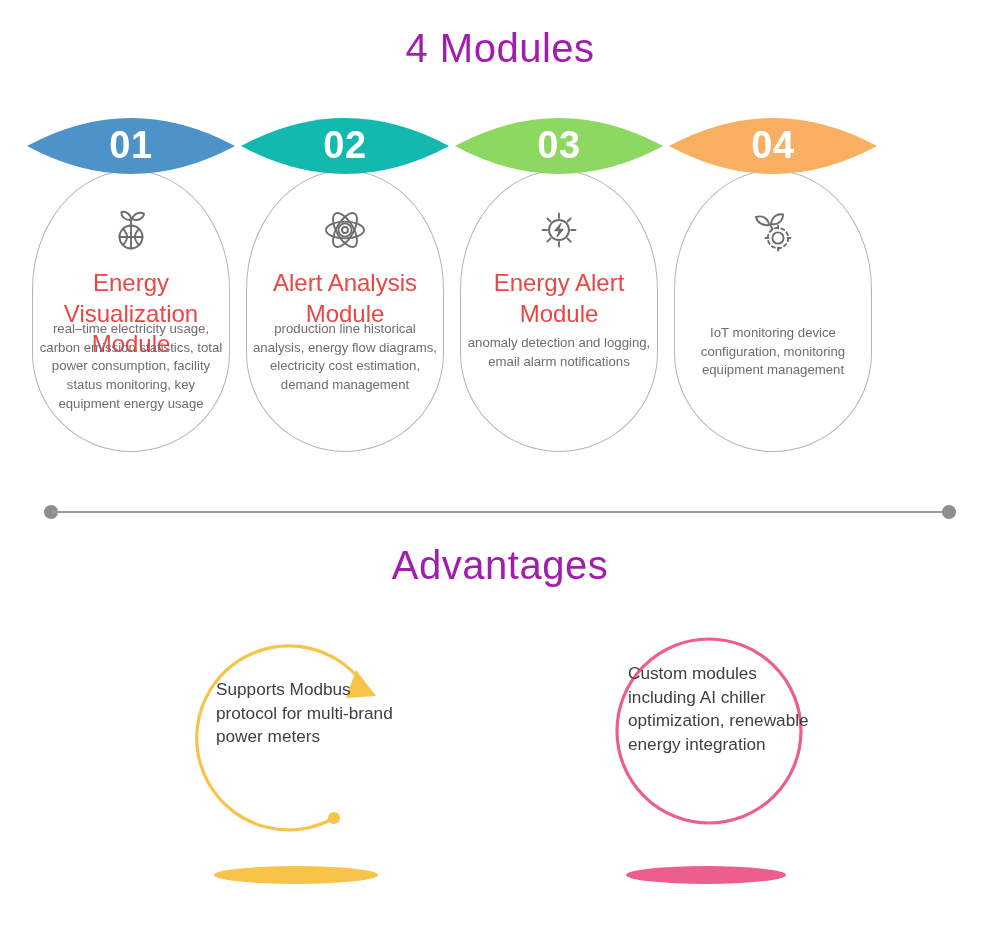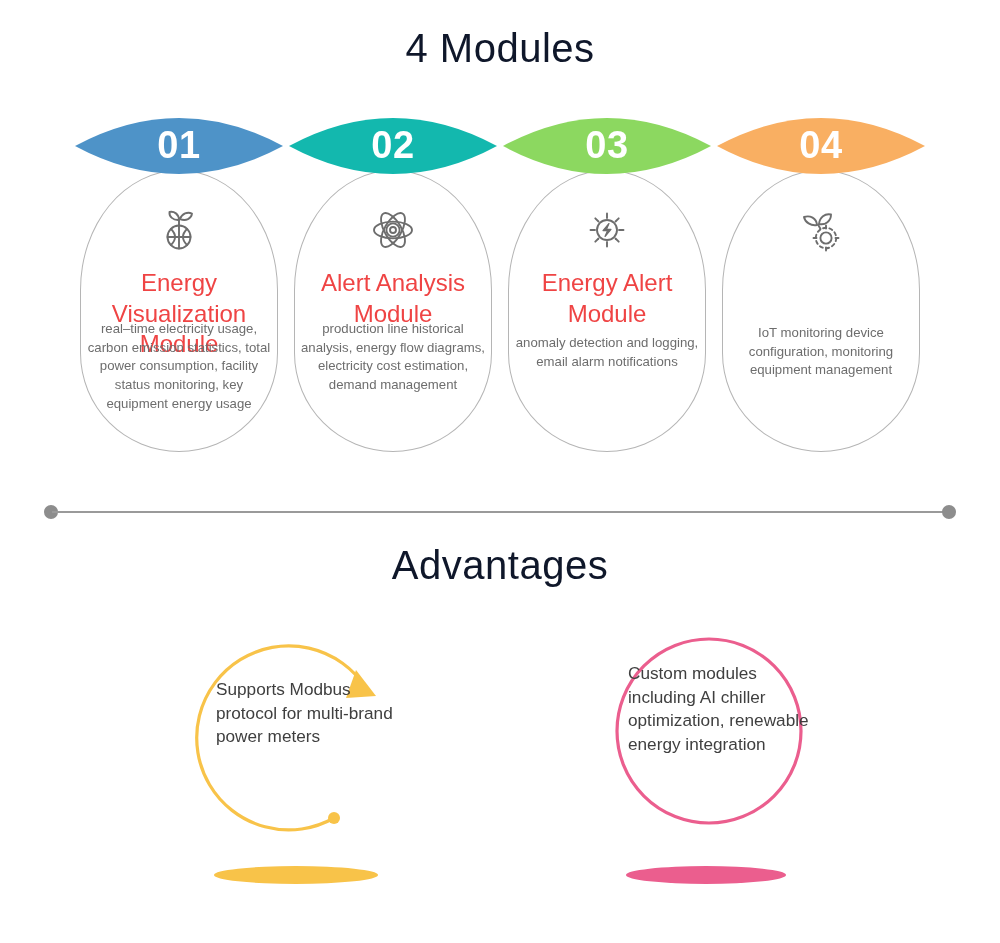--- a/index.html
+++ b/index.html
@@ -11,33 +11,33 @@
   }
   .page { position: relative; width: 1000px; height: 943px; }
 
   
   .section-title {
     position: absolute;
     width: 1000px;
     text-align: center;
     font-size: 40px;
     font-weight: 400;
-    color: #0f172a;
+    color: #a21caf;
     letter-spacing: 0.5px;
   }
   #modules-title { top: 26px; }
   #advantages-title { top: 543px; }
 
   
   .modules-row {
     position: absolute;
     top: 98px; left: 0;
     width: 1000px; height: 360px;
     display: flex;
-    justify-content: center;
+    justify-content: flex-start;
     padding: 0 24px;
   }
   .module-card {
     position: relative;
     width: 214px;
     height: 356px;
   }
   .card-outline {
     position: absolute;
     left: 8px; top: 72px;

